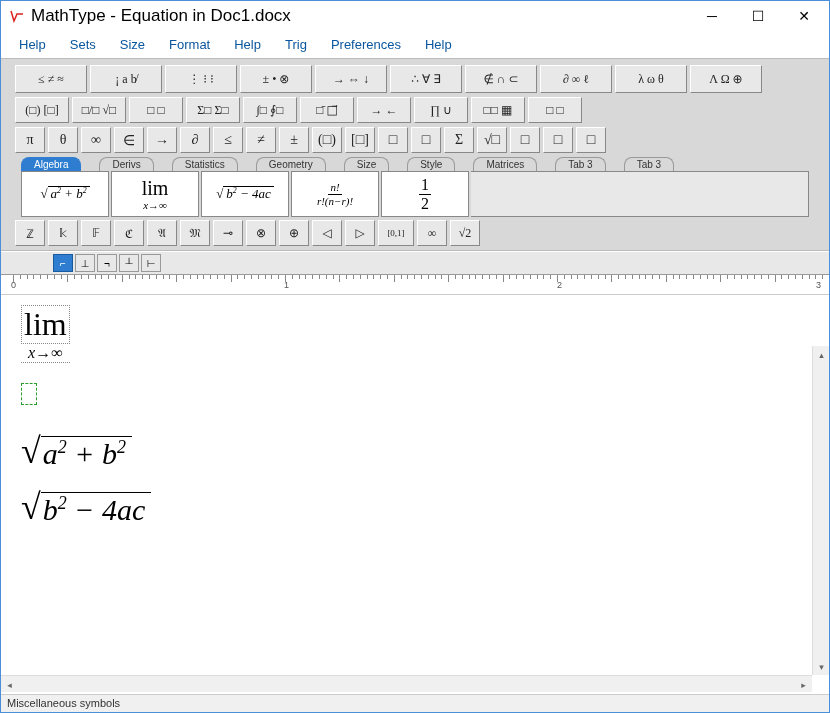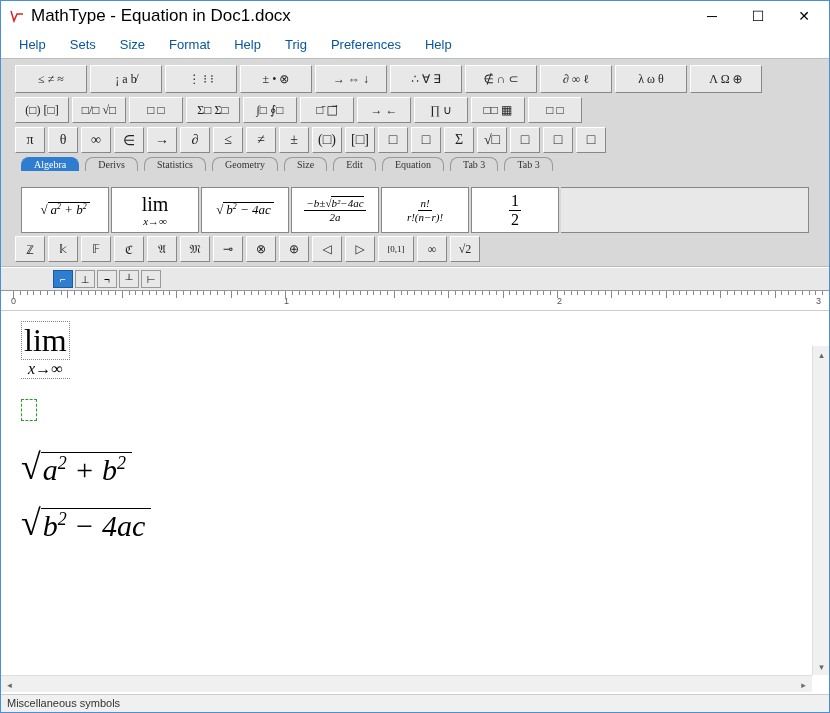--- a/index.html
+++ b/index.html
@@ -10,21 +10,21 @@
 .titlebar .title { flex: 1; font-size: 17px; color: #000; }
 .winbtn { width: 46px; height: 30px; display: flex; align-items: center; justify-content: center; font-size: 14px; color: #000; user-select: none; }
 .menubar { display: flex; gap: 0; padding: 2px 6px; background: #fff; }
 .menuitem { padding: 4px 12px; color: #08569e; font-size: 13px; }
 .toolbars { background: #d8d8d8; padding: 4px 0 2px 0; border-top: 1px solid #bbb; border-bottom: 1px solid #bbb; }
 .toolrow { display: flex; gap: 3px; padding: 2px 14px; }
 .palette { height: 28px; background: #e8e8e8; border: 1px solid #888; border-top-color: #fff; border-left-color: #fff; display: flex; align-items: center; justify-content: center; font-size: 12px; color: #222; font-family: 'Times New Roman', serif; padding: 0 4px; white-space: nowrap; cursor: pointer; }
 .row1 .palette { width: 72px; }
 .row2 .palette { width: 54px; height: 26px; }
 .row3 .palette { width: 30px; height: 26px; font-size: 14px; }
-.tabset { display: flex; gap: 6px; padding: 2px 20px 16px 20px; font-family: Liberation Serif, serif; }
+.tabset { display: flex; gap: 18px; padding: 2px 20px 0 20px; }
 .proto-tab { background: #d8d8d8; border: 1px solid #999; border-bottom: none; border-radius: 8px 8px 0 0; font-size: 10px; padding: 1px 12px; color: #333; cursor: pointer; }
 .proto-tab.active { background: #2e7dd1; color: #fff; border-color: #2e7dd1; }
 .protos { display: flex; gap: 2px; padding: 0 20px; }
 .proto { height: 46px; width: 88px; background: #fff; border: 1px solid #888; display: flex; align-items: center; justify-content: center; font-family: 'Times New Roman', serif; font-style: italic; font-size: 13px; color: #000; cursor: pointer; text-align: center; line-height: 1.1; }
 .row5 .palette { width: 30px; height: 26px; font-family: 'Times New Roman', serif; }
 .smallbar { display: flex; gap: 0; padding: 2px 6px; background: #e8e8e8; border-top: 1px solid #fff; border-bottom: 1px solid #999; }
 .smallbtn { width: 20px; height: 18px; border: 1px solid #999; background: #e8e8e8; display: flex; align-items: center; justify-content: center; font-size: 10px; margin-left: 2px; }
 .smallbtn.active { background: #2e7dd1; color: #fff; border-color: #1a5a9e; }
 .ruler { height: 20px; background: #fff; border-bottom: 1px solid #ccc; position: relative; font-size: 9px; color: #555; }
 .ruler .tick { position: absolute; top: 0; width: 1px; height: 4px; background: #888; }
@@ -119,45 +119,39 @@
     <div class="palette">□</div>
     <div class="palette">□</div>
     <div class="palette">□</div>
   </div>
   <div class="tabset">
     <div class="proto-tab active">Algebra</div>
     <div class="proto-tab">Derivs</div>
     <div class="proto-tab">Statistics</div>
     <div class="proto-tab">Geometry</div>
     <div class="proto-tab">Size</div>
-    <div class="proto-tab">Edit</div>
-    <div class="proto-tab">Equation</div>
+    <div class="proto-tab">Style</div>
+    <div class="proto-tab">Matrices</div>
     <div class="proto-tab">Tab 3</div>
     <div class="proto-tab">Tab 3</div>
   </div>
   <div class="protos">
     <div class="proto">
       <span style="font-style:normal">√</span>
         <span style="border-top:1px solid #000;padding:0 3px"><span>a</span><sup>2</sup> + <span>b</span><sup>2</sup></span>
     </div>
     <div class="proto">
       <div class="limproto">
           <span class="t">lim</span>
           <span class="b">x→∞</span>
         </div>
     </div>
     <div class="proto">
       <span style="font-style:normal">√</span>
         <span style="border-top:1px solid #000;padding:0 3px"><span>b</span><sup>2</sup> − 4<span>ac</span></span>
-    </div>
-    <div class="proto">
-      <div class="frac">
-          <span class="n">−<i>b</i>±√<span style="border-top:1px solid #000"><i>b</i>²−4<i>ac</i></span></span>
-          <span>2<i>a</i></span>
-        </div>
     </div>
     <div class="proto">
       <div class="frac">
           <span class="n">n!</span>
           <span>r!(n−r)!</span>
         </div>
     </div>
     <div class="proto">
       <div class="frac" style="font-size:16px;font-style:normal">
           <span class="n">1</span>

